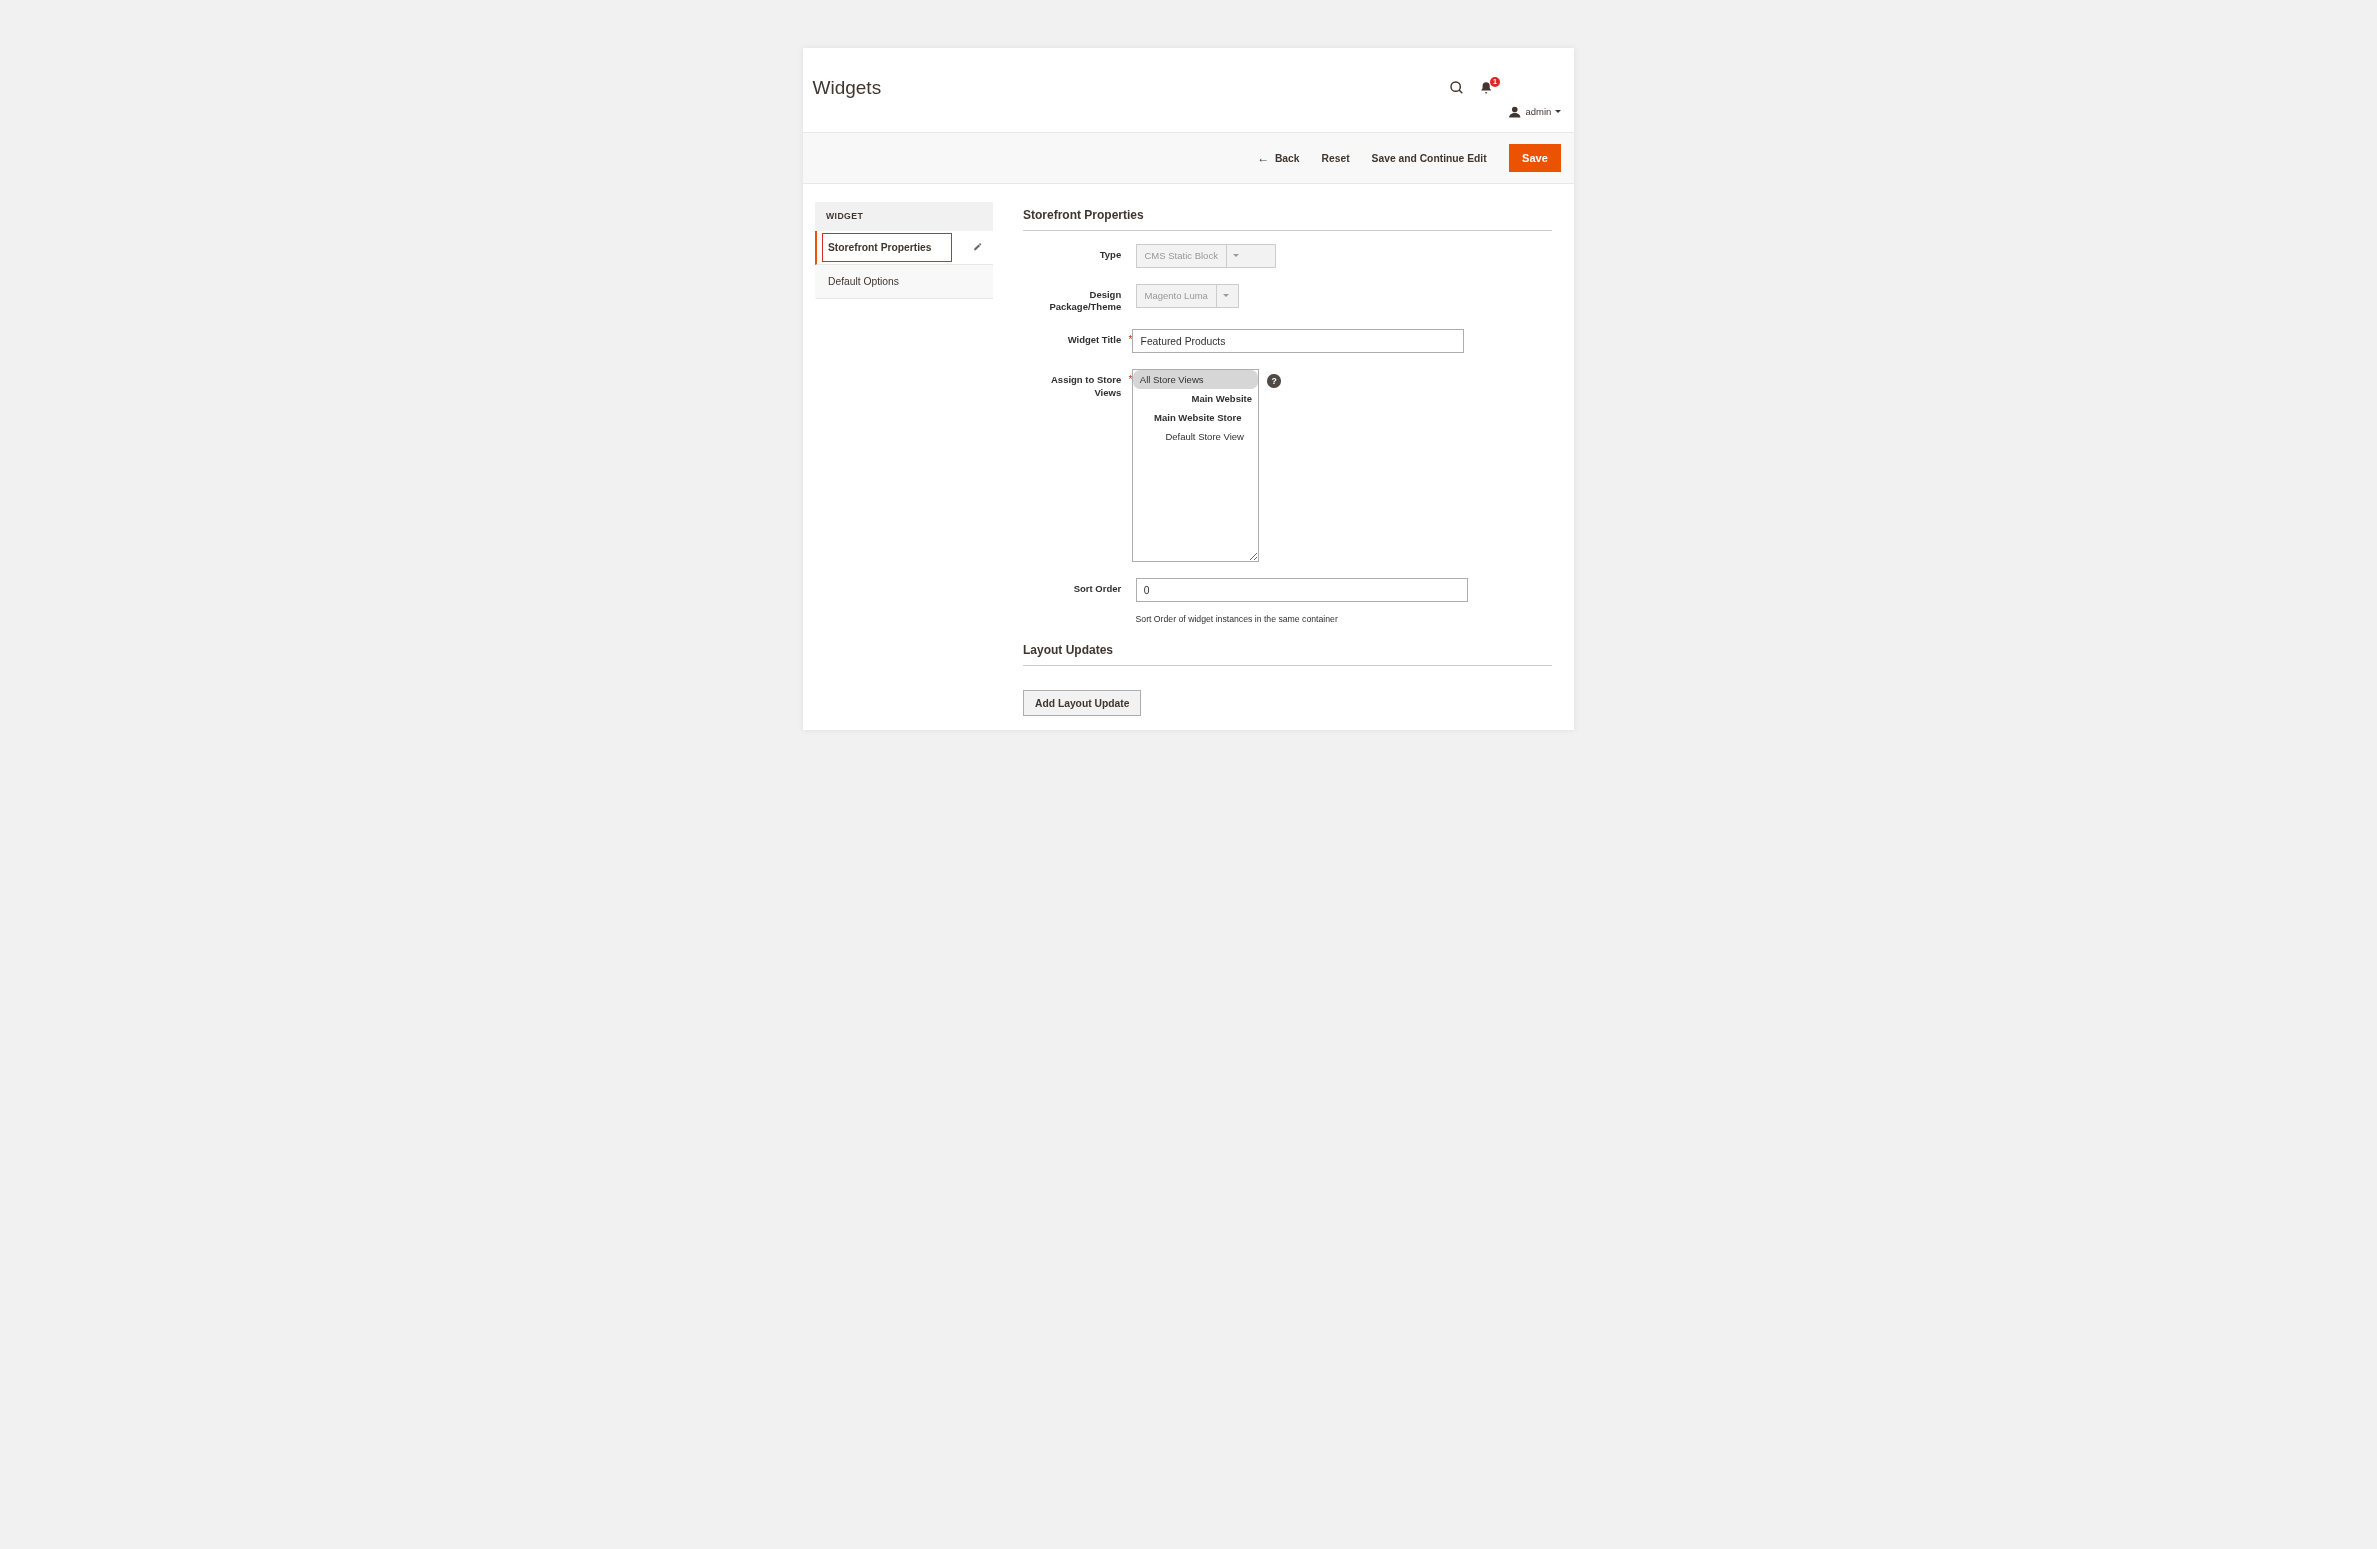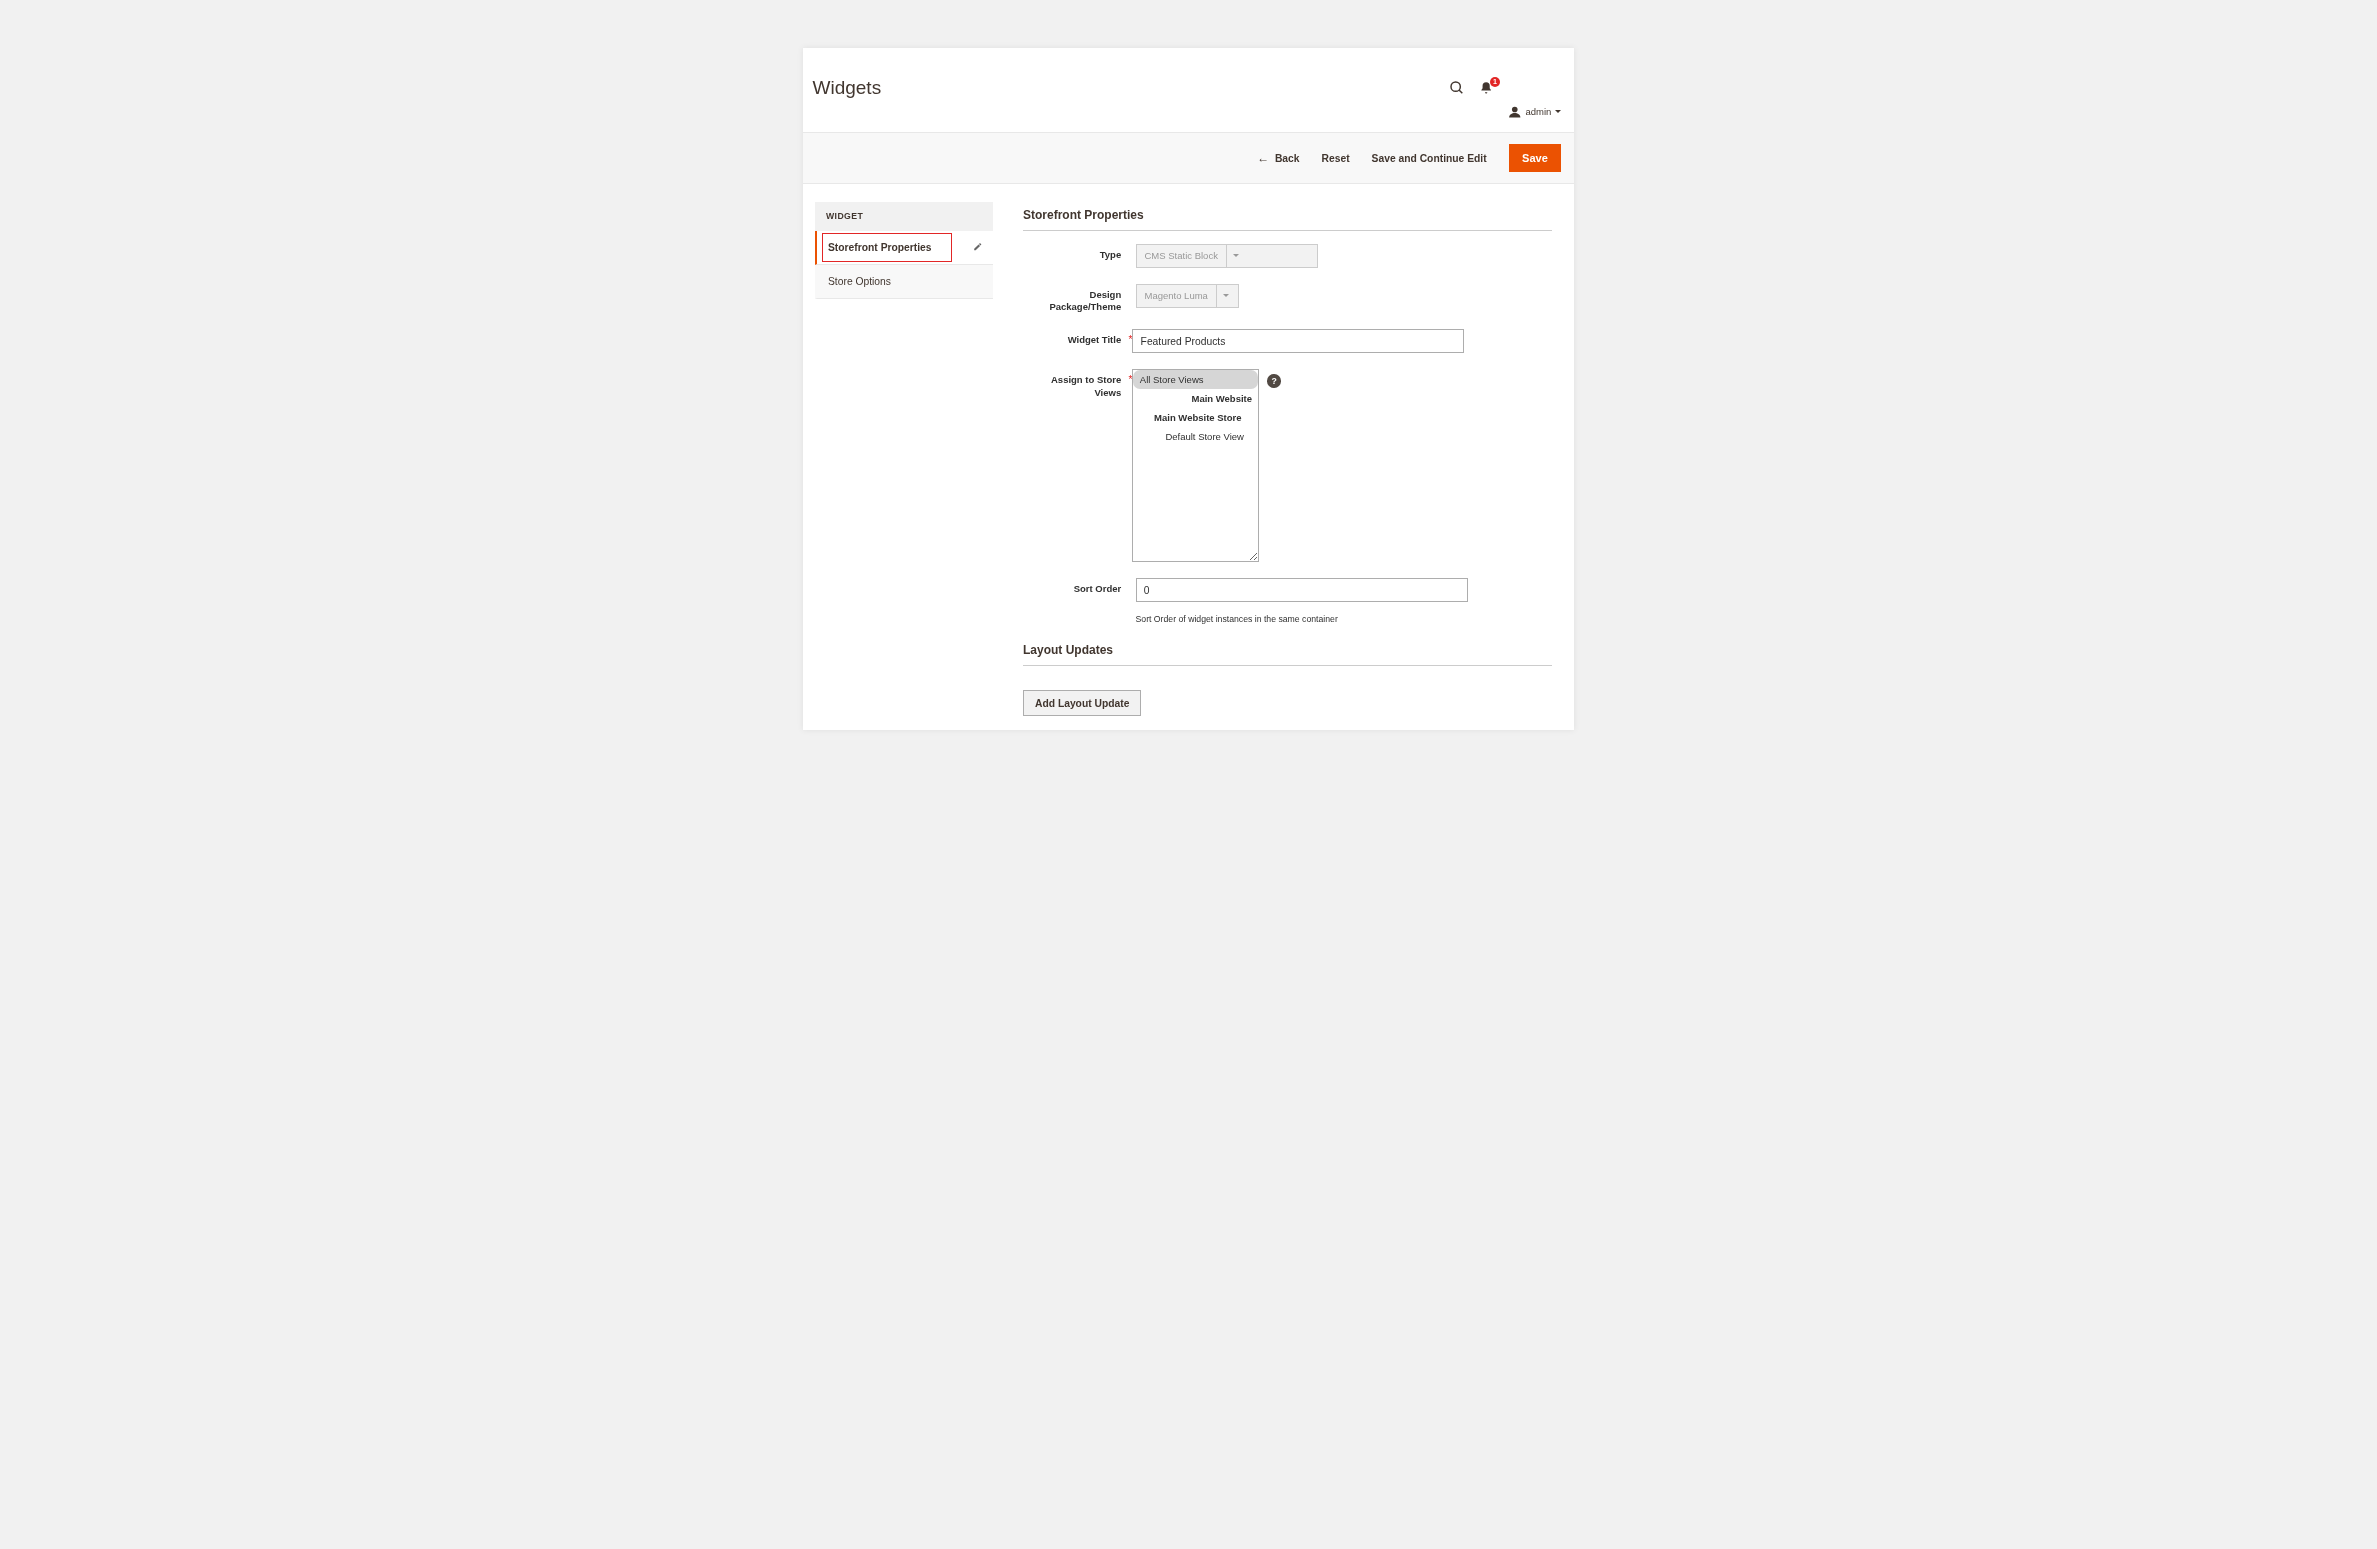--- a/index.html
+++ b/index.html
@@ -202,21 +202,21 @@
     align-items: center;
     justify-content: center;
   }
   .sd-arrow::after {
     content: "";
     width: 0; height: 0;
     border-left: 3.2px solid transparent;
     border-right: 3.2px solid transparent;
     border-top: 3.2px solid #999;
   }
-  .sd-type { width: 182px; }
+  .sd-type { width: 140px; }
   .sd-theme { width: 103px; }
   .text-input {
     width: 332px;
     height: 24px;
     border: 0.8px solid #adadad;
     padding: 0 7.2px;
     font-size: 10.3px;
     color: #303030;
   }
   .multiselect {
@@ -320,21 +320,21 @@
       <div class="sidebar-heading">WIDGET</div>
       <div class="sidebar-item active highlighted">
         <span>Storefront Properties</span>
         <span>
           <svg width="9.5" height="9.5" viewBox="0 0 24 24" fill="#666">
               <path d="M3 17.25V21h3.75L17.81 9.94l-3.75-3.75L3 17.25zM20.71 7.04a1 1 0 0 0 0-1.41l-2.34-2.34a1 1 0 0 0-1.41 0l-1.83 1.83 3.75 3.75 1.83-1.83z"></path>
             </svg>
         </span>
       </div>
       <div class="sidebar-item">
-        <span>Store Options</span>
+        <span>Default Options</span>
       </div>
     </div>
 
     <div class="content">
       <div class="section-title">Storefront Properties</div>
 
       <div class="form-row">
         <div class="form-label">Type</div>
         <span class="req-spacer"></span>
         <div class="form-field">

